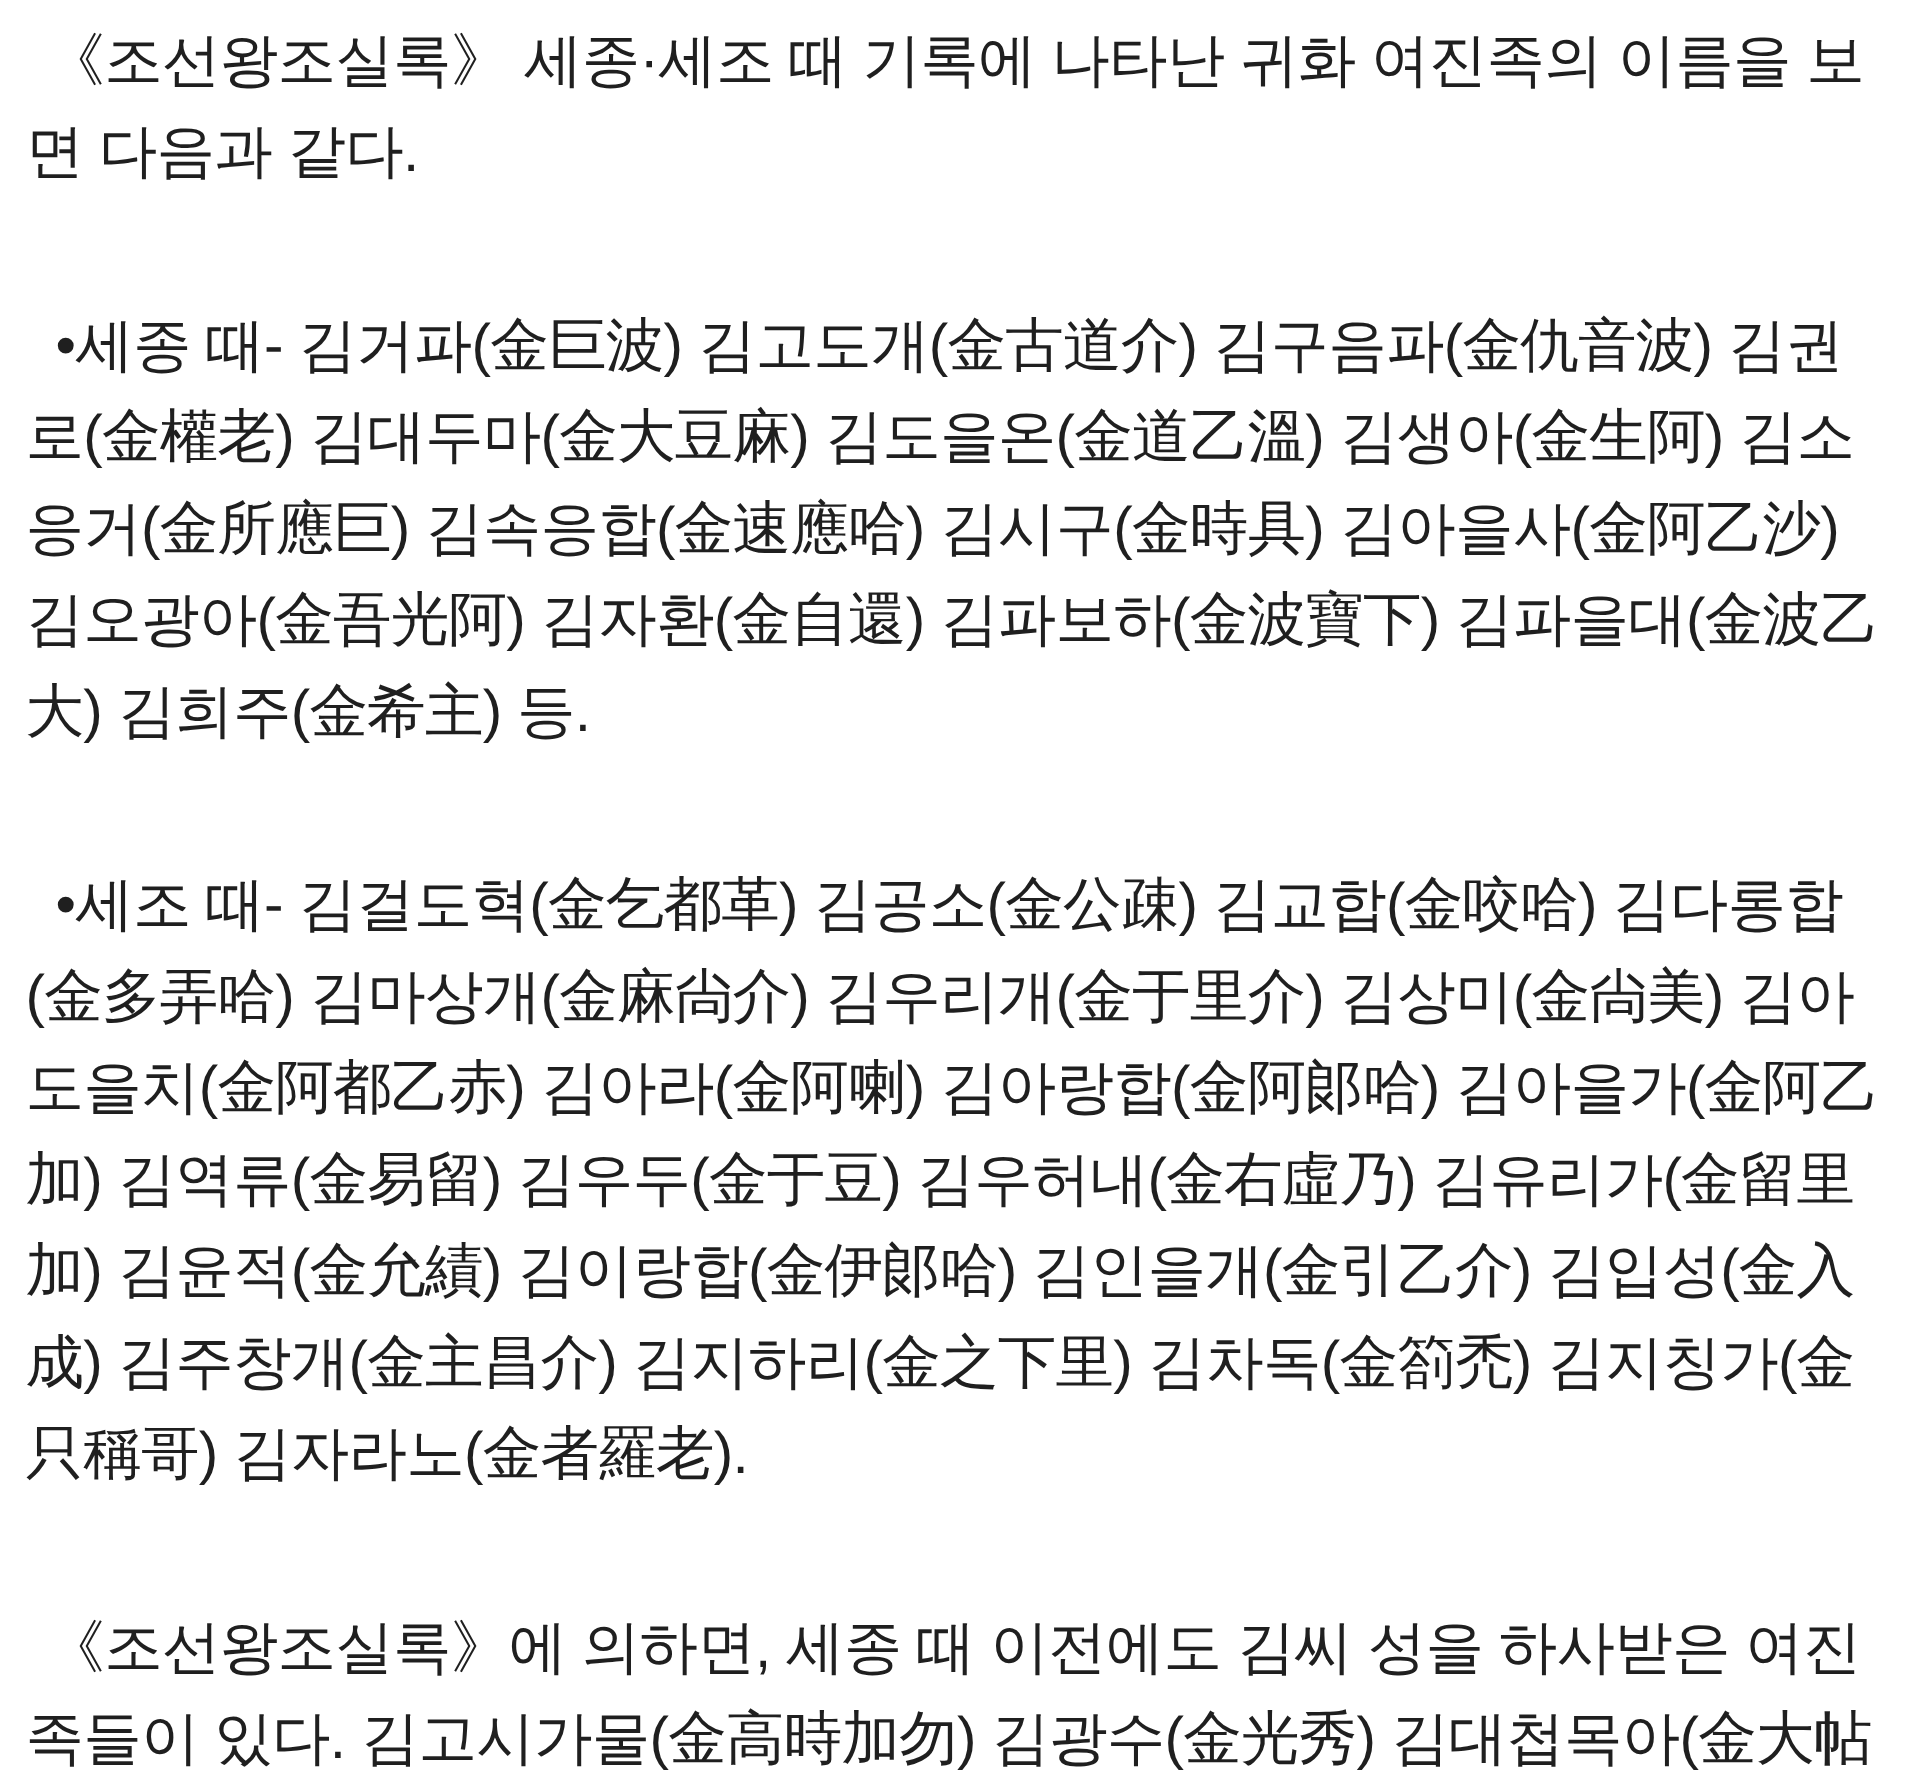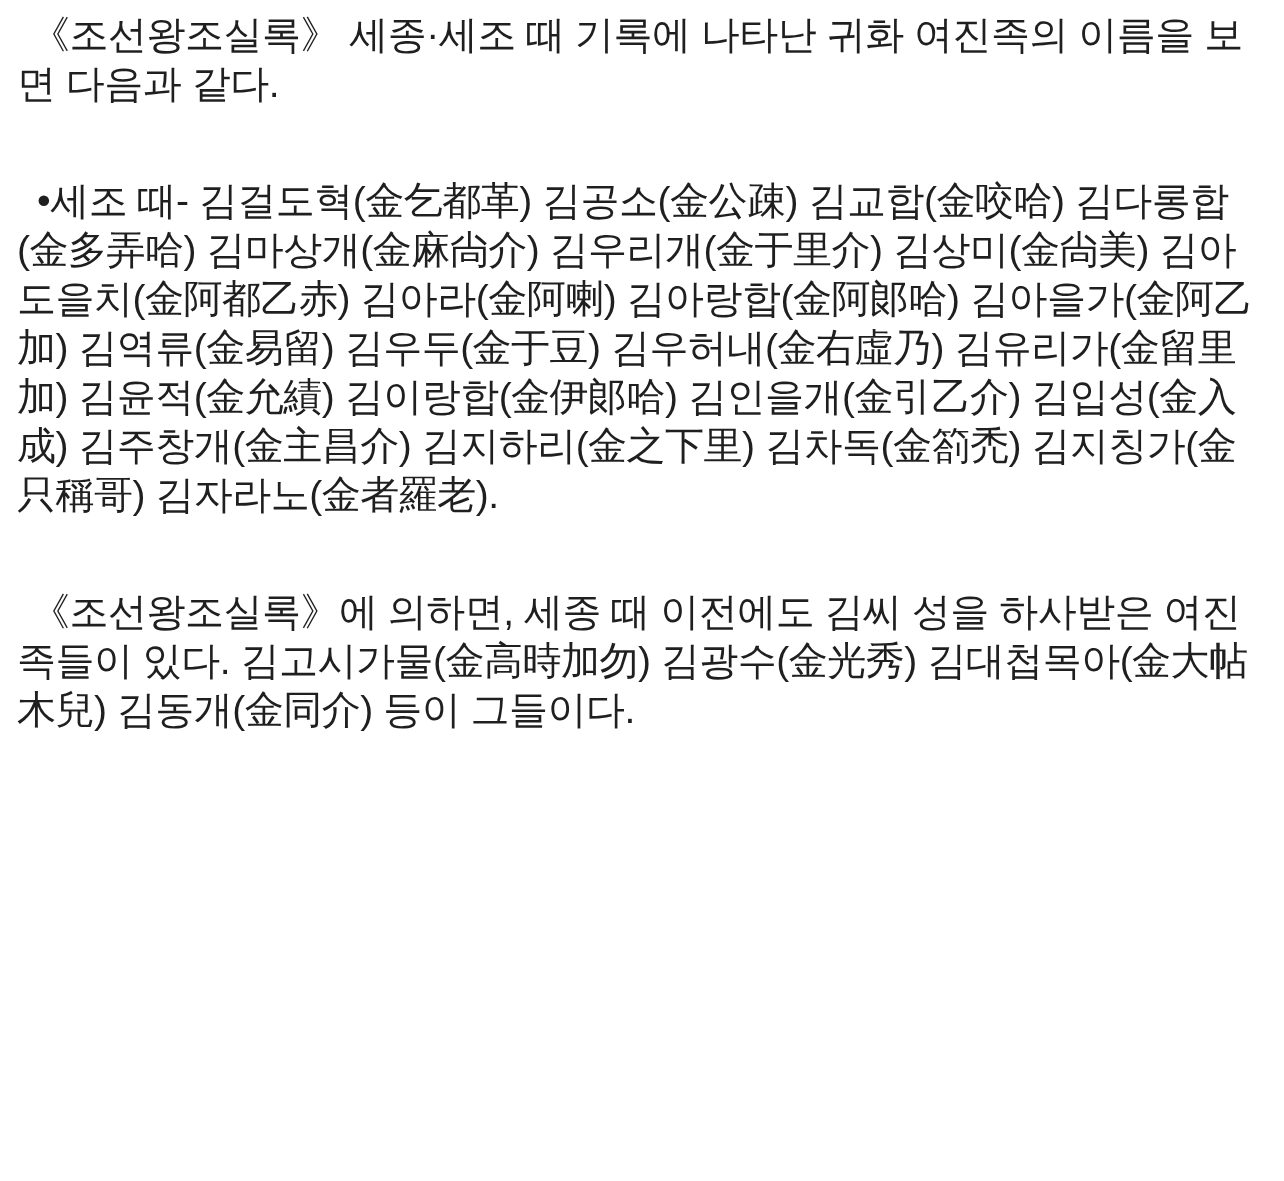--- a/index.html
+++ b/index.html
@@ -15,38 +15,39 @@
     color: #1f1f1f;
   }
   main.article {
     box-sizing: border-box;
     width: 1284px;
     padding: 10px 28px 30px 17px;
   }
   main.article p {
     margin: 0 0 68px 0;
     font-size: 39px;
-    line-height: 49px;
+    line-height: 61px;
     letter-spacing: -0.5px;
     text-align: left;
     text-indent: 14px;
     word-break: break-all;
     overflow-wrap: anywhere;
     white-space: normal;
   }
   main.article p.era {
     text-indent: 20px;
   }
   main.article p:last-child {
     margin-bottom: 0;
   }
 </style>
 </head>
 <body>
 
 <main class="article">
   <p>《조선왕조실록》 세종·세조 때 기록에 나타난 귀화 여진족의 이름을 보면 다음과 같다.</p>
 
+  <p class="era">•세종 때- 김거파(金巨波) 김고도개(金古道介) 김구음파(金仇音波) 김권로(金權老) 김대두마(金大豆麻) 김도을온(金道乙溫) 김생아(金生阿) 김소응거(金所應巨) 김속응합(金速應哈) 김시구(金時具) 김아을사(金阿乙沙) 김오광아(金吾光阿) 김자환(金自還) 김파보하(金波寶下) 김파을대(金波乙大) 김희주(金希主) 등.</p>
 
   <p class="era">•세조 때- 김걸도혁(金乞都革) 김공소(金公疎) 김교합(金咬哈) 김다롱합(金多弄哈) 김마상개(金麻尙介) 김우리개(金于里介) 김상미(金尙美) 김아도을치(金阿都乙赤) 김아라(金阿喇) 김아랑합(金阿郞哈) 김아을가(金阿乙加) 김역류(金易留) 김우두(金于豆) 김우허내(金右虛乃) 김유리가(金留里加) 김윤적(金允績) 김이랑합(金伊郞哈) 김인을개(金引乙介) 김입성(金入成) 김주창개(金主昌介) 김지하리(金之下里) 김차독(金箚禿) 김지칭가(金只稱哥) 김자라노(金者羅老).</p>
 
   <p>《조선왕조실록》에 의하면, 세종 때 이전에도 김씨 성을 하사받은 여진족들이 있다. 김고시가물(金高時加勿) 김광수(金光秀) 김대첩목아(金大帖木兒) 김동개(金同介) 등이 그들이다.</p>
 </main>
 
 </body></html>

